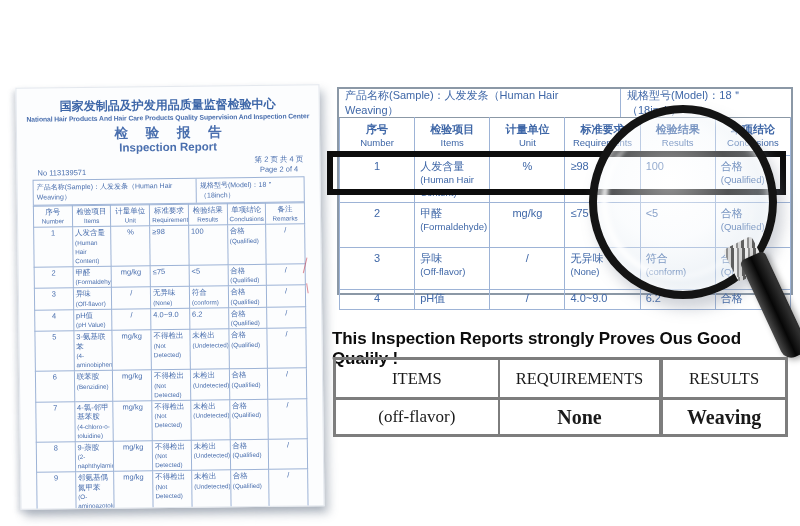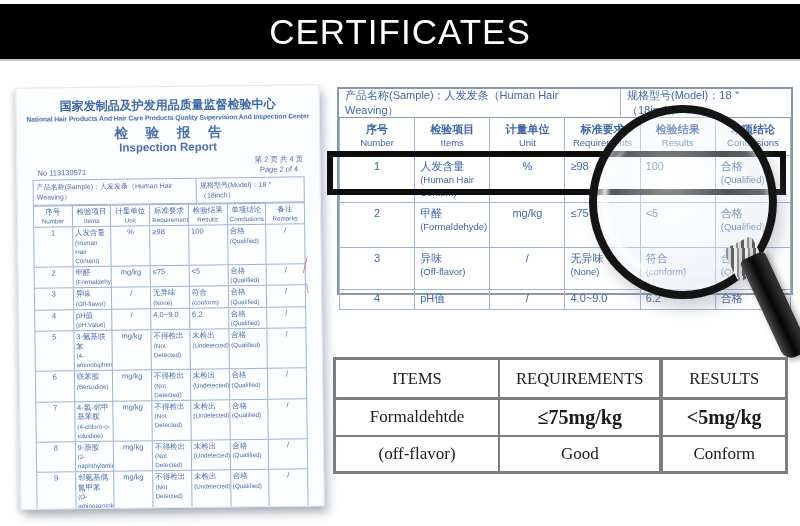--- a/index.html
+++ b/index.html
@@ -150,23 +150,20 @@
   .summary-table col.s-req  { width:163px; }
   .summary-table col.s-res  { width:126px; }
   .summary-table tbody tr:nth-of-type(1) td:nth-child(2),
   .summary-table tbody tr:nth-of-type(1) td:nth-child(3) { font-weight:bold; font-size:20px; }
 </style>
 </head>
 <body>
 
 <div class="page">
 
-  <div class="title-bar">
-    <h1>CERTIFICATES</h1>
-  </div>
 
   <div class="report-photo">
     <div class="doc-center-cn">国家发制品及护发用品质量监督检验中心</div>
     <div class="doc-center-en">National Hair Products And Hair Care Products Quality Supervision And Inspection Center</div>
     <div class="doc-report-cn">检 验 报 告</div>
     <div class="doc-report-en">Inspection Report</div>
     <div class="doc-meta">
       <span>No 113139571</span>
       <span class="doc-page">
         <span>第 2 页 共 4 页</span><br>
@@ -560,44 +557,40 @@
   </div>
 
   <div class="highlight-box"></div>
 
   <div class="lens">
     <div class="lens-glare"></div>
   </div>
   <div class="lens-ferrule"></div>
   <div class="lens-handle"></div>
 
+  <div class="statement">This Inspection Reports strongly Proves Ous Good Qualily !</div>
 
   <table class="summary-table">
     <colgroup>
         <col class="s-item">
         <col class="s-req">
         <col class="s-res">
       </colgroup>
     <thead>
       <tr>
         <th>ITEMS</th>
         <th>REQUIREMENTS</th>
         <th>RESULTS</th>
       </tr>
     </thead>
     <tbody>
 
 
-        <tr>
-          <td>Formaldehtde</td>
-          <td>≤75mg/kg</td>
-          <td>&lt;5mg/kg</td>
-        </tr>
 
         <tr>
           <td>(off-flavor)</td>
-          <td>Good</td>
-          <td>Conform</td>
+          <td>None</td>
+          <td>Weaving</td>
         </tr>
       </tbody>
   </table>
 
 </div>
 
 </body></html>

